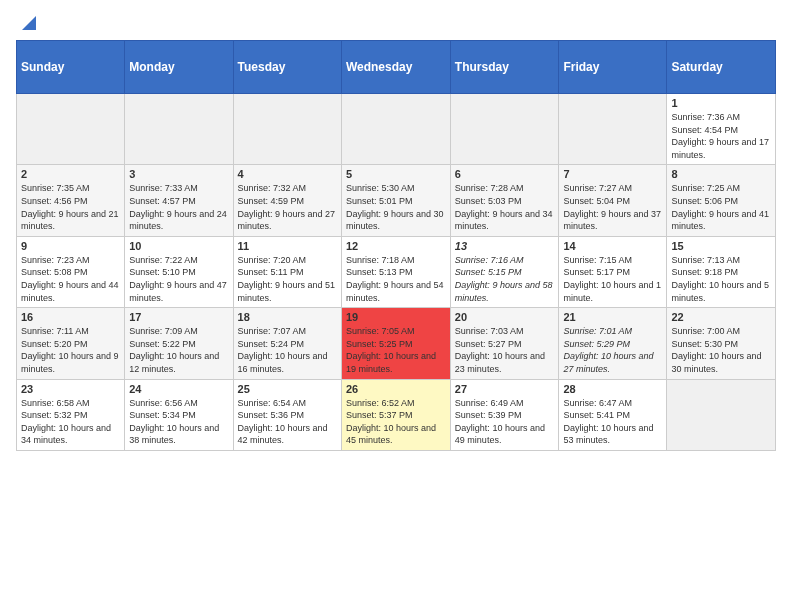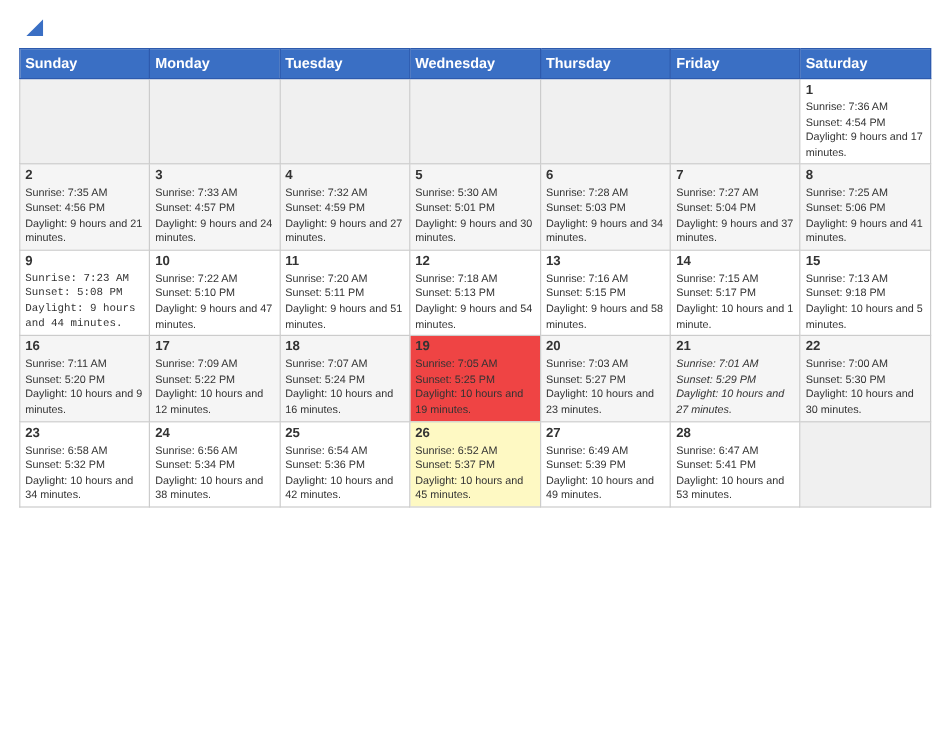--- a/index.html
+++ b/index.html
@@ -48,21 +48,21 @@
     .calendar {
       width: 100%;
       border-collapse: collapse;
       border: 1px solid #ccc;
     }
     .calendar th {
       background-color: #3a6fc4;
       color: white;
       font-size: 12px;
       font-weight: bold;
-      padding: 5px 4px;
+      padding: 19px 4px;
       border: 1px solid #2d5aad;
       text-align: left;
     }
     .calendar td {
       vertical-align: top;
       border: 1px solid #ccc;
       padding: 3px 4px;
       width: 110px;
       min-height: 80px;
       font-size: 9.5px;
@@ -180,21 +180,21 @@
         <td style="background: rgb(245, 245, 245);">
           <span class="day-num">8</span>
           <div class="day-info" style="white-space: pre-line;">Sunrise: 7:25 AM
 Sunset: 5:06 PM
 Daylight: 9 hours and 41 minutes.</div>
         </td>
       </tr>
       <tr>
         <td style="background: rgb(255, 255, 255);">
           <span class="day-num">9</span>
-          <div class="day-info" style="white-space: pre-line; font-family: Liberation Mono, monospace;">Sunrise: 7:23 AM
+          <div class="day-info" style="white-space: pre-line;">Sunrise: 7:23 AM
 Sunset: 5:08 PM
 Daylight: 9 hours and 44 minutes.</div>
         </td>
         <td style="background: rgb(255, 255, 255);">
           <span class="day-num">10</span>
           <div class="day-info" style="white-space: pre-line;">Sunrise: 7:22 AM
 Sunset: 5:10 PM
 Daylight: 9 hours and 47 minutes.</div>
         </td>
         <td style="background: rgb(255, 255, 255);">
@@ -202,21 +202,21 @@
           <div class="day-info" style="white-space: pre-line;">Sunrise: 7:20 AM
 Sunset: 5:11 PM
 Daylight: 9 hours and 51 minutes.</div>
         </td>
         <td style="background: rgb(255, 255, 255);">
           <span class="day-num">12</span>
           <div class="day-info" style="white-space: pre-line;">Sunrise: 7:18 AM
 Sunset: 5:13 PM
 Daylight: 9 hours and 54 minutes.</div>
         </td>
-        <td style="background: rgb(255, 255, 255);">
+        <td style="background: rgb(255, 255, 255); font-style: italic;">
           <span class="day-num">13</span>
           <div class="day-info" style="white-space: pre-line;">Sunrise: 7:16 AM
 Sunset: 5:15 PM
 Daylight: 9 hours and 58 minutes.</div>
         </td>
         <td style="background: rgb(255, 255, 255);">
           <span class="day-num">14</span>
           <div class="day-info" style="white-space: pre-line;">Sunrise: 7:15 AM
 Sunset: 5:17 PM
 Daylight: 10 hours and 1 minute.</div>

